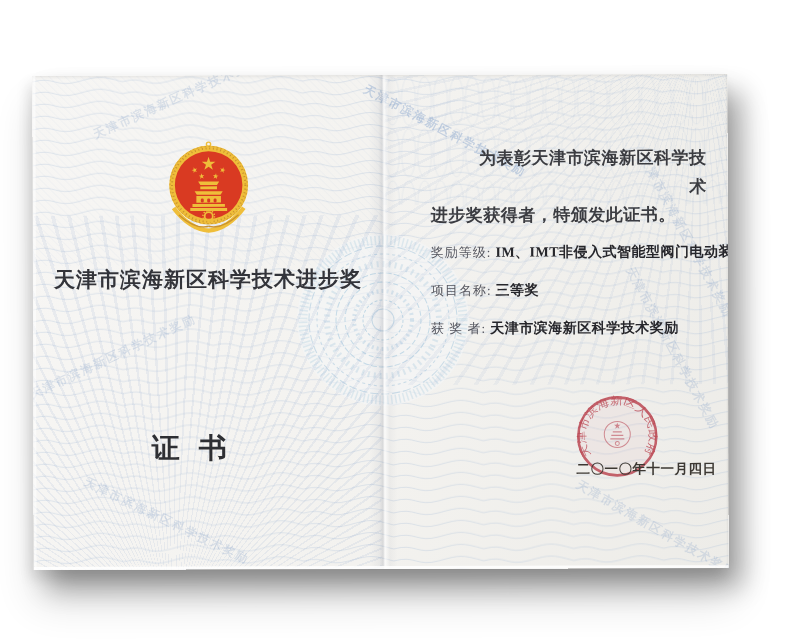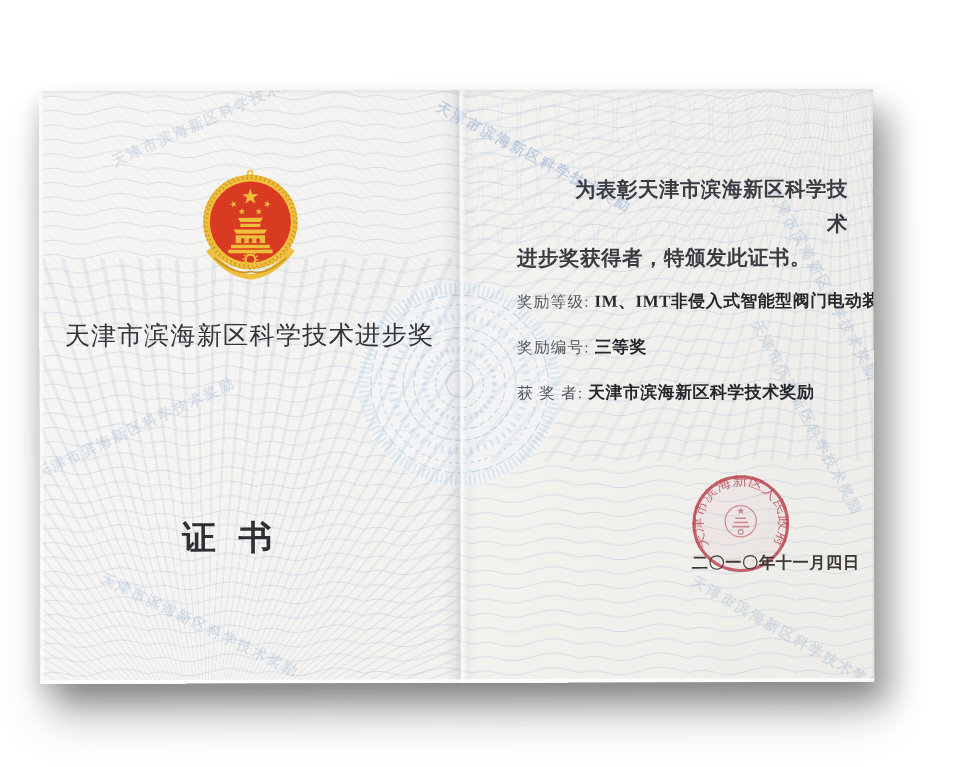--- a/index.html
+++ b/index.html
@@ -18,21 +18,21 @@
   .burst-b{position:absolute;left:352px;top:0;width:343px;height:310px;
     background:repeating-conic-gradient(from 120deg at 92% -15%, rgba(145,168,205,.11) 0deg .5deg, rgba(0,0,0,0) .5deg 2.3deg);}
   .gutter{position:absolute;left:336px;top:0;width:28px;height:494px;
     background:linear-gradient(to right, rgba(90,100,125,0) 0%, rgba(90,100,125,.07) 35%, rgba(60,70,95,.15) 48%, rgba(255,255,255,.65) 55%, rgba(90,100,125,.05) 72%, rgba(90,100,125,0) 100%);}
   .wm{position:absolute;font-size:12px;font-weight:600;letter-spacing:2px;white-space:nowrap;
     color:rgba(105,140,190,.20);transform-origin:left top;}
   .wm.strong{color:rgba(100,140,195,.33);}
   
   .emblem{position:absolute;left:132px;top:64px;width:88px;height:100px;}
   .award-title{position:absolute;left:0;top:190px;width:350px;text-align:center;
-    font-size:21px;font-weight:400;letter-spacing:1px;color:#33343a;margin:0;}
+    font-size:21px;font-weight:700;letter-spacing:1px;color:#33343a;margin:0;}
   .doc-title{position:absolute;left:0;top:354px;width:318px;text-align:center;
     font-size:28px;font-weight:700;letter-spacing:6px;color:#2e2f33;margin:0;}
   
   .citation{position:absolute;left:398px;top:70px;width:276px;margin:0;
     font-size:17px;line-height:28.5px;font-weight:600;letter-spacing:.5px;color:#3b3c41;}
   .citation-line{display:block;}
   .citation-line.first{text-indent:2em;text-align:right;}
   .field{position:absolute;left:398px;white-space:nowrap;}
   .field-label{font-size:13px;color:#54555e;letter-spacing:1px;}
   .field-value{font-size:14px;font-weight:700;color:#26262b;letter-spacing:.5px;}
@@ -133,21 +133,21 @@
     <p class="citation">
       <span class="citation-line first">为表彰天津市滨海新区科学技术</span>
       <span class="citation-line">进步奖获得者，特颁发此证书。</span>
     </p>
 
     <div class="field f1">
       <span class="field-label">奖励等级:</span>
       <span class="field-value">IM、IMT非侵入式智能型阀门电动装置</span>
     </div>
     <div class="field f2">
-      <span class="field-label">奖励编号:</span>
+      <span class="field-label">项目名称:</span>
       <span class="field-value">三等奖</span>
     </div>
     <div class="field f3">
       <span class="field-label">获 奖 者:</span>
       <span class="field-value">天津市滨海新区科学技术奖励</span>
     </div>
 
     <svg class="seal" viewBox="0 0 88 88">
       <circle cx="44" cy="44" r="39" fill="rgba(214,110,122,.07)" stroke="#bb4854" stroke-width="2.6" opacity=".85"></circle>
       <path id="sealArc" d="M17.8 62.4 A32 32 0 1 1 70.2 62.4" fill="none"></path>

